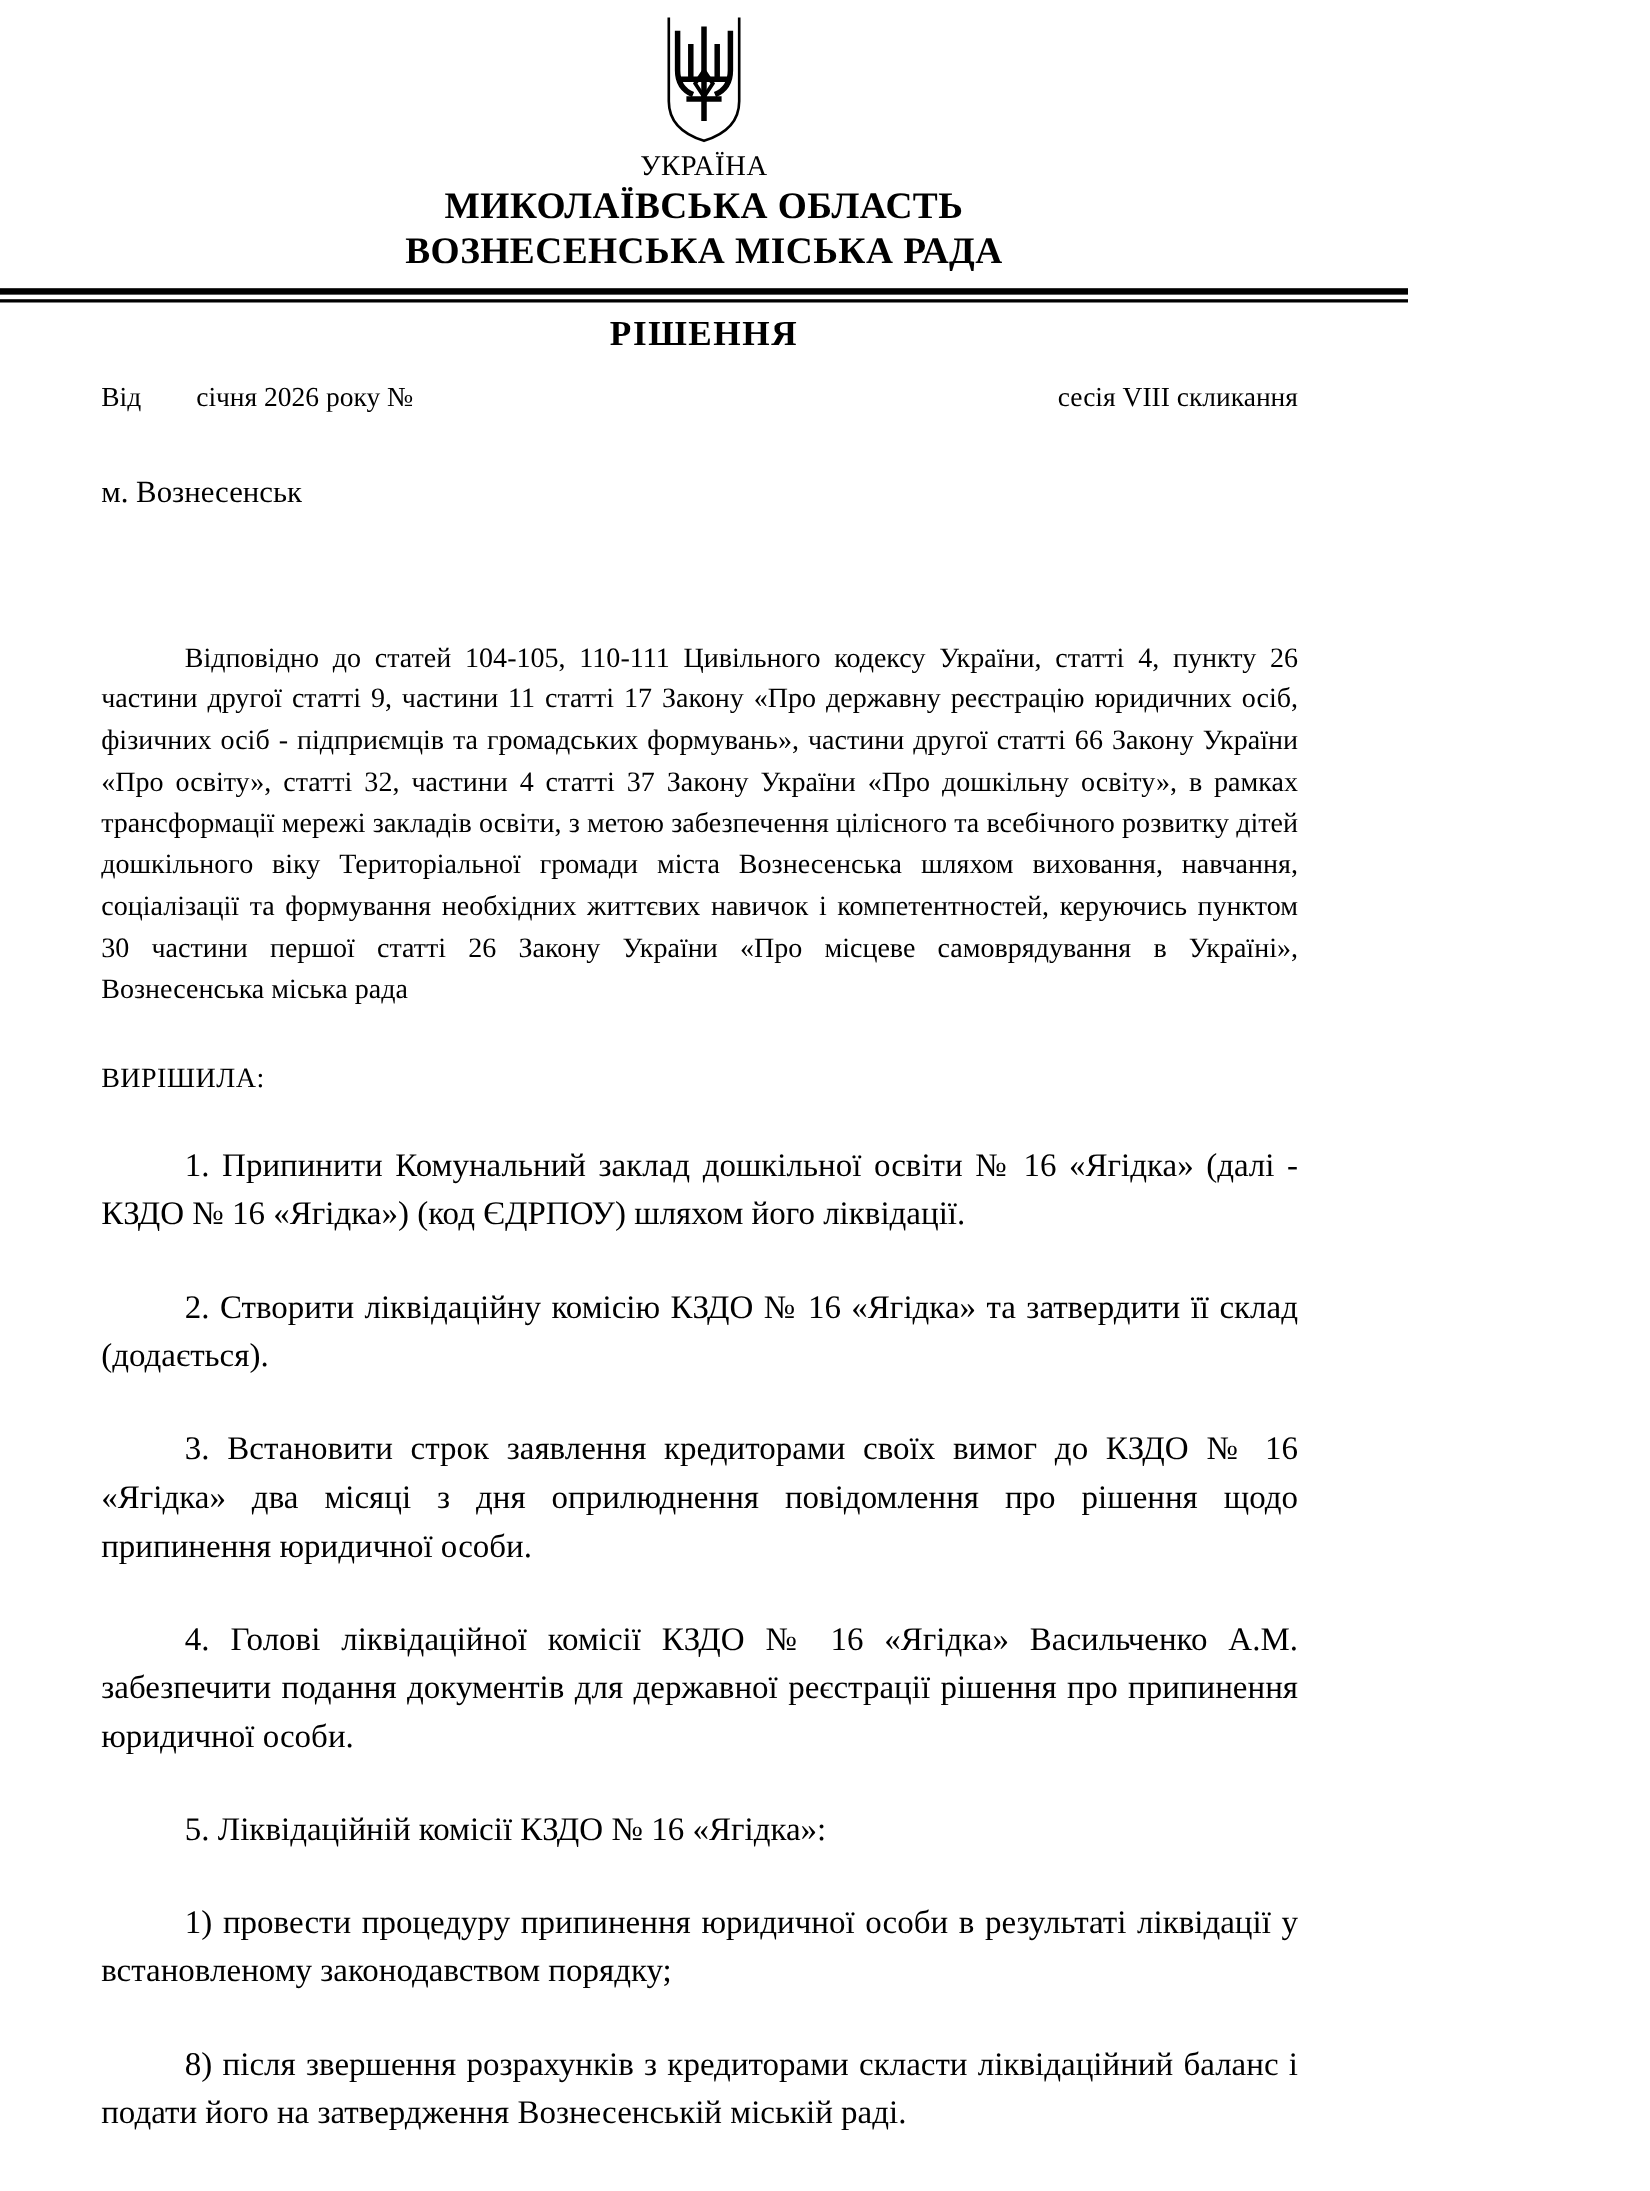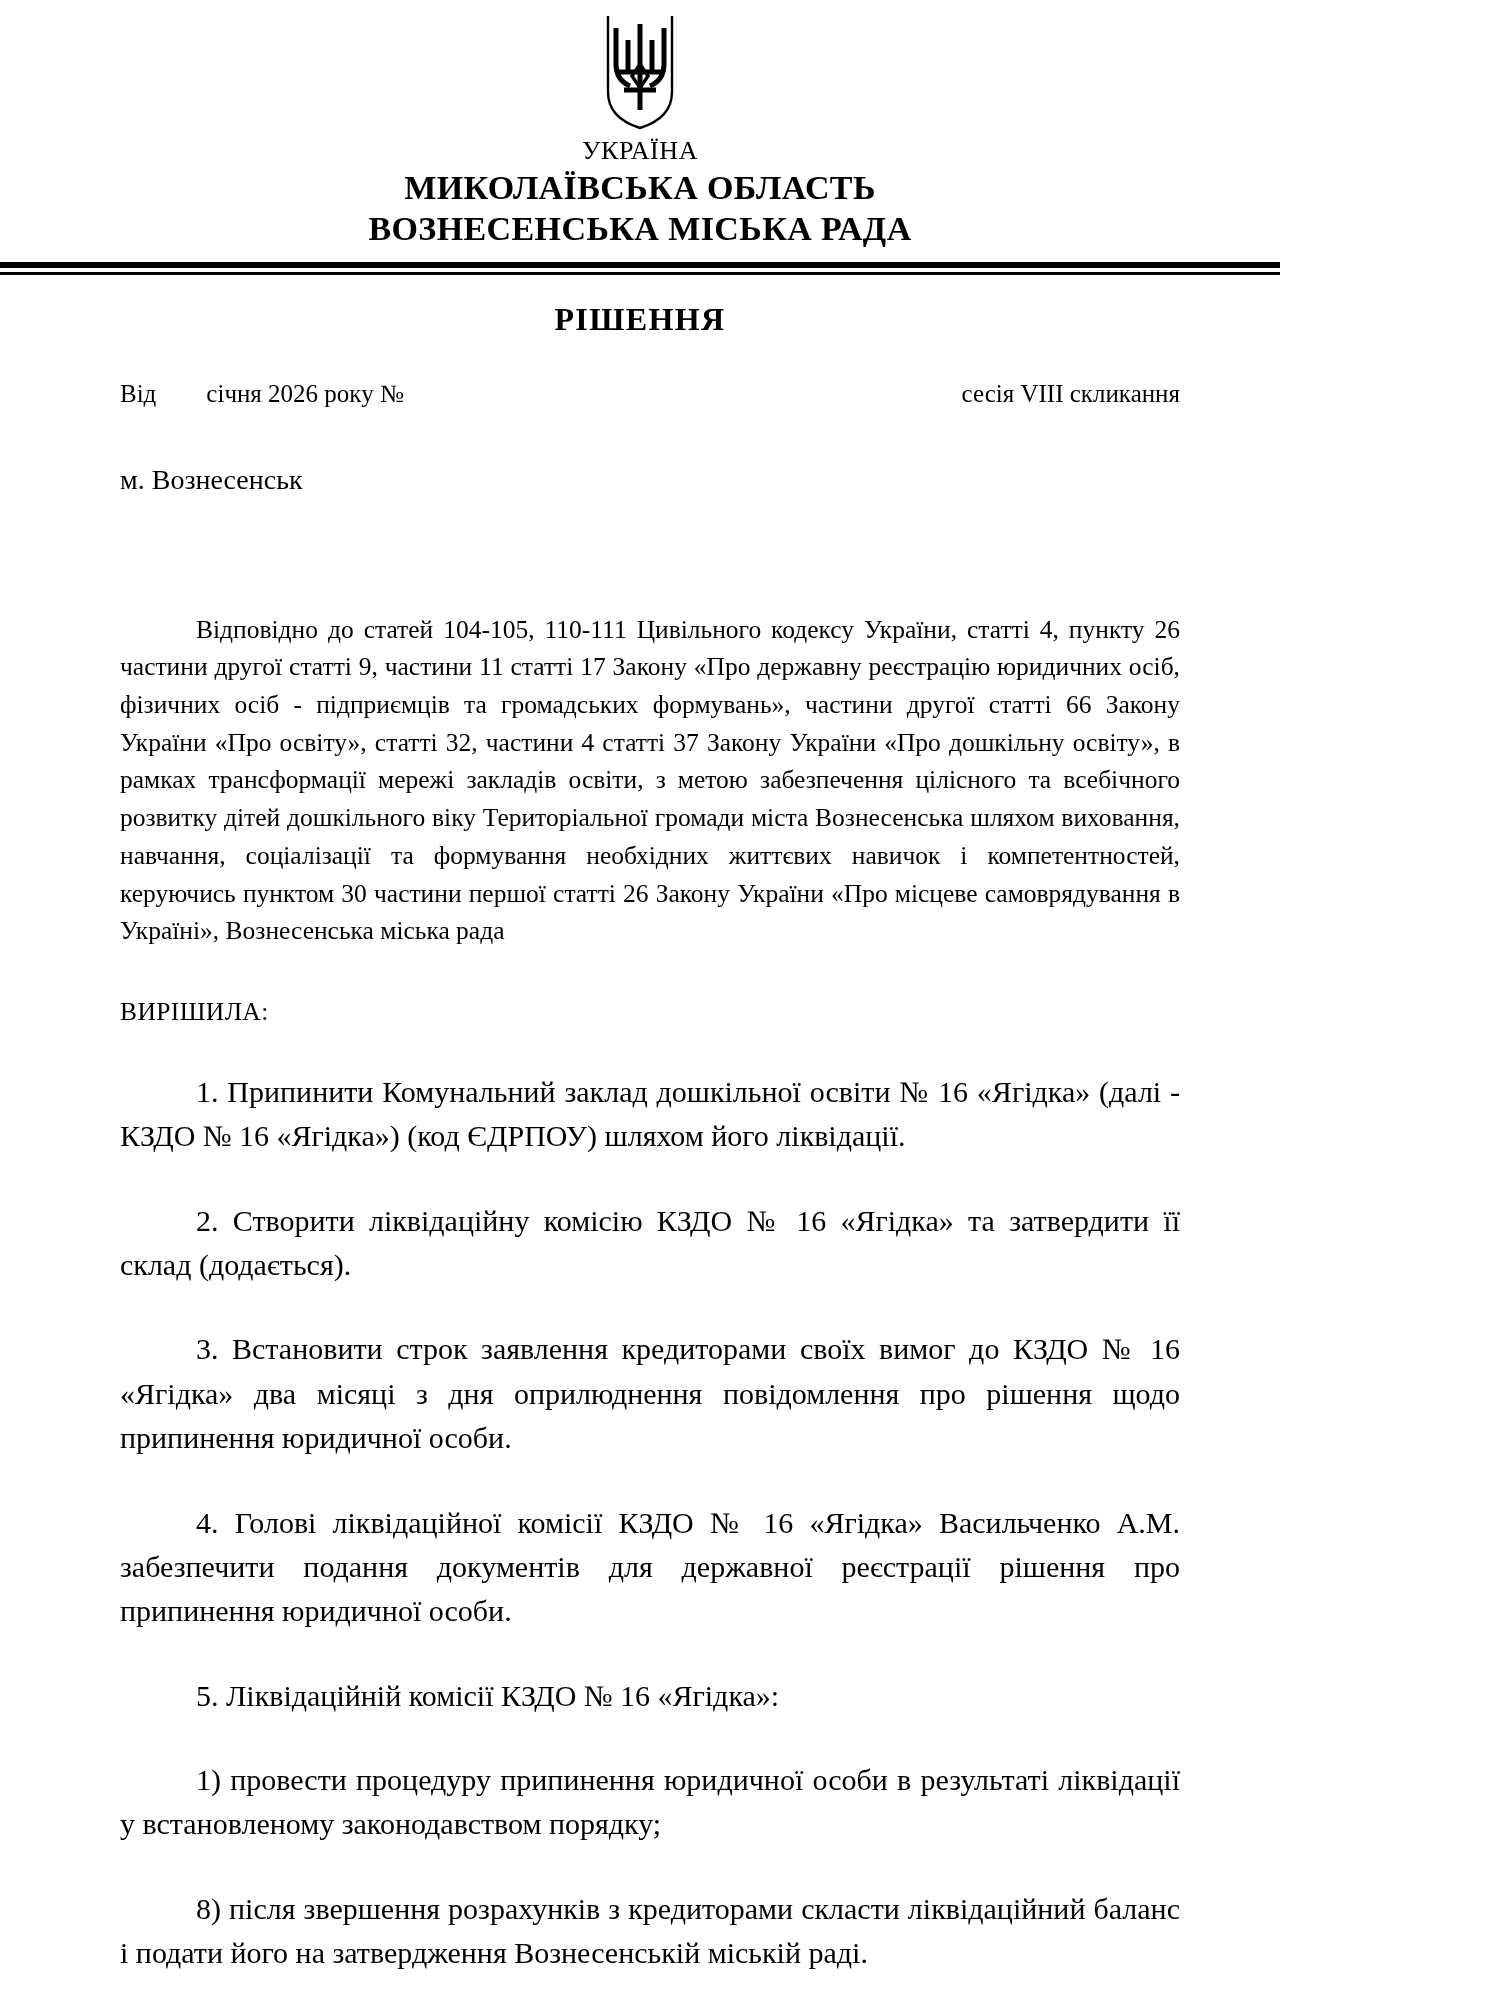--- a/index.html
+++ b/index.html
@@ -68,27 +68,27 @@
     height: 3px;
     background: #000000;
   }
 
   
   .doc-type {
     text-align: center;
     font-size: 32px;
     font-weight: bold;
     letter-spacing: 1.4px;
-    margin-top: 26px;
+    margin-top: 10px;
   }
 
   
   .body-area {
-    padding: 0 100px 0 120px;
-    margin-top: 40px;
+    padding: 0 100px 0 92px;
+    margin-top: 24px;
   }
   .meta-row {
     display: flex;
     justify-content: space-between;
     align-items: baseline;
     font-size: 25px;
     line-height: 1.3;
   }
   .meta-left {
     white-space: pre;

